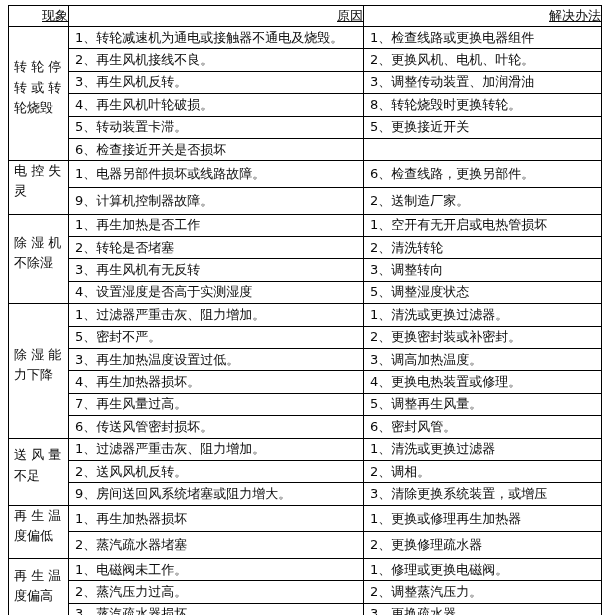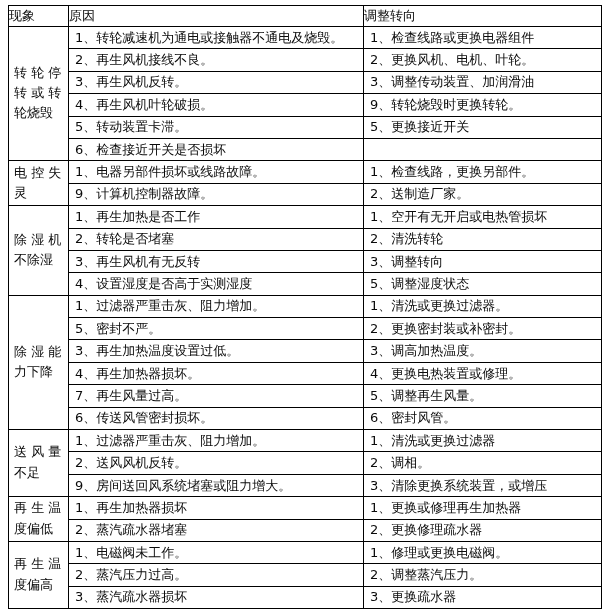--- a/index.html
+++ b/index.html
@@ -25,26 +25,27 @@
     border: 1px solid #000000;
     font-size: 13px;
     font-weight: normal;
     color: #0a0a0a;
     overflow: hidden;
     vertical-align: middle;
     background: #ffffff;
   }
   table.trouble th {
     height: 20px;
-    text-align: left;
+    text-align: right;
     padding: 0;
+    text-decoration: underline;
   }
   td.phen {
     text-align: left;
-    padding: 0 2px 1px 5px;
+    padding: 0 2px 12px 5px;
     white-space: pre-line;
     line-height: 1.55;
   }
   td.cause, td.solution {
     height: 21.4px;
     padding: 0 2px 0 6px;
     text-align: left;
     white-space: nowrap;
   }
   col.c-phen { width: 60px; }
@@ -57,56 +58,56 @@
 <table class="trouble">
   <colgroup>
     <col class="c-phen">
     <col class="c-cause">
     <col class="c-solution">
   </colgroup>
   <thead>
     <tr>
       <th>现象</th>
       <th>原因</th>
-      <th>调整转向</th>
+      <th>解决办法</th>
     </tr>
   </thead>
   <tbody id="table-body">
       <tr>
         <td class="phen" rowspan="6">转 轮 停
 转 或 转
 轮烧毁</td>
         <td class="cause">1、转轮减速机为通电或接触器不通电及烧毁。</td>
         <td class="solution">1、检查线路或更换电器组件</td>
       </tr>
       <tr>
         <td class="cause">2、再生风机接线不良。</td>
         <td class="solution">2、更换风机、电机、叶轮。</td>
       </tr>
       <tr>
         <td class="cause">3、再生风机反转。</td>
         <td class="solution">3、调整传动装置、加润滑油</td>
       </tr>
       <tr>
         <td class="cause">4、再生风机叶轮破损。</td>
-        <td class="solution">9、转轮烧毁时更换转轮。</td>
+        <td class="solution">8、转轮烧毁时更换转轮。</td>
       </tr>
       <tr>
         <td class="cause">5、转动装置卡滞。</td>
         <td class="solution">5、更换接近开关</td>
       </tr>
       <tr>
         <td class="cause">6、检查接近开关是否损坏</td>
         <td class="solution"></td>
       </tr>
       <tr>
         <td class="phen" rowspan="2">电 控 失
 灵</td>
         <td class="cause">1、电器另部件损坏或线路故障。</td>
-        <td class="solution">1、检查线路，更换另部件。</td>
+        <td class="solution">6、检查线路，更换另部件。</td>
       </tr>
       <tr>
         <td class="cause">9、计算机控制器故障。</td>
         <td class="solution">2、送制造厂家。</td>
       </tr>
       <tr>
         <td class="phen" rowspan="4">除 湿 机
 不除湿</td>
         <td class="cause">1、再生加热是否工作</td>
         <td class="solution">1、空开有无开启或电热管损坏</td>

